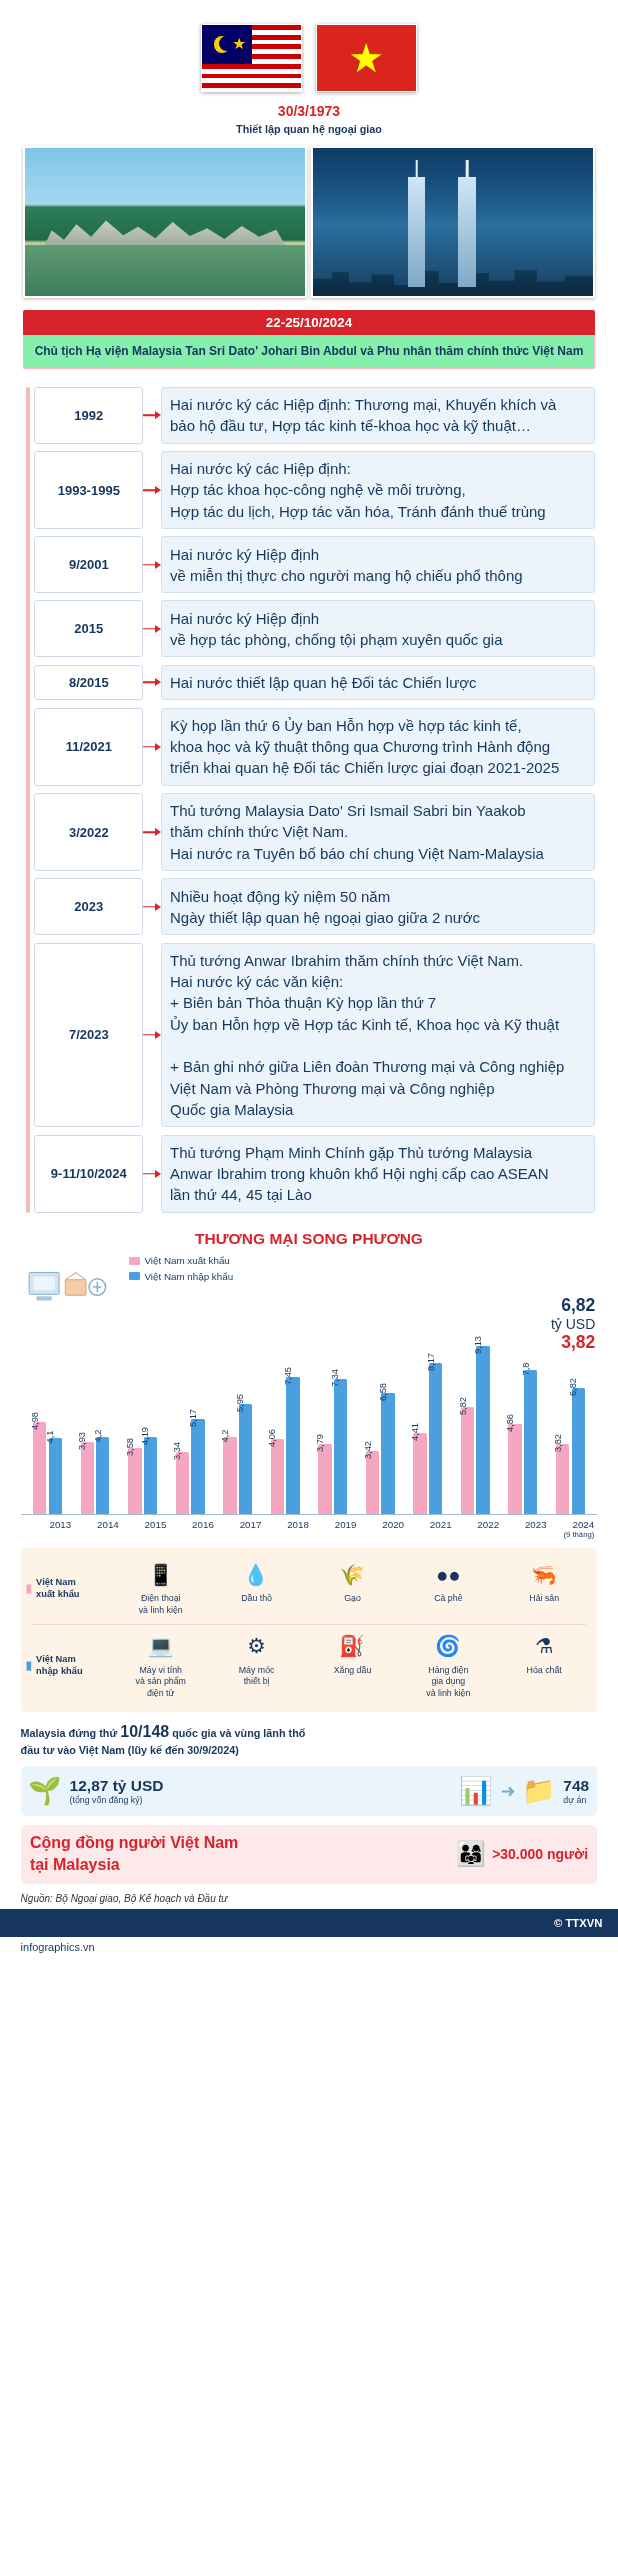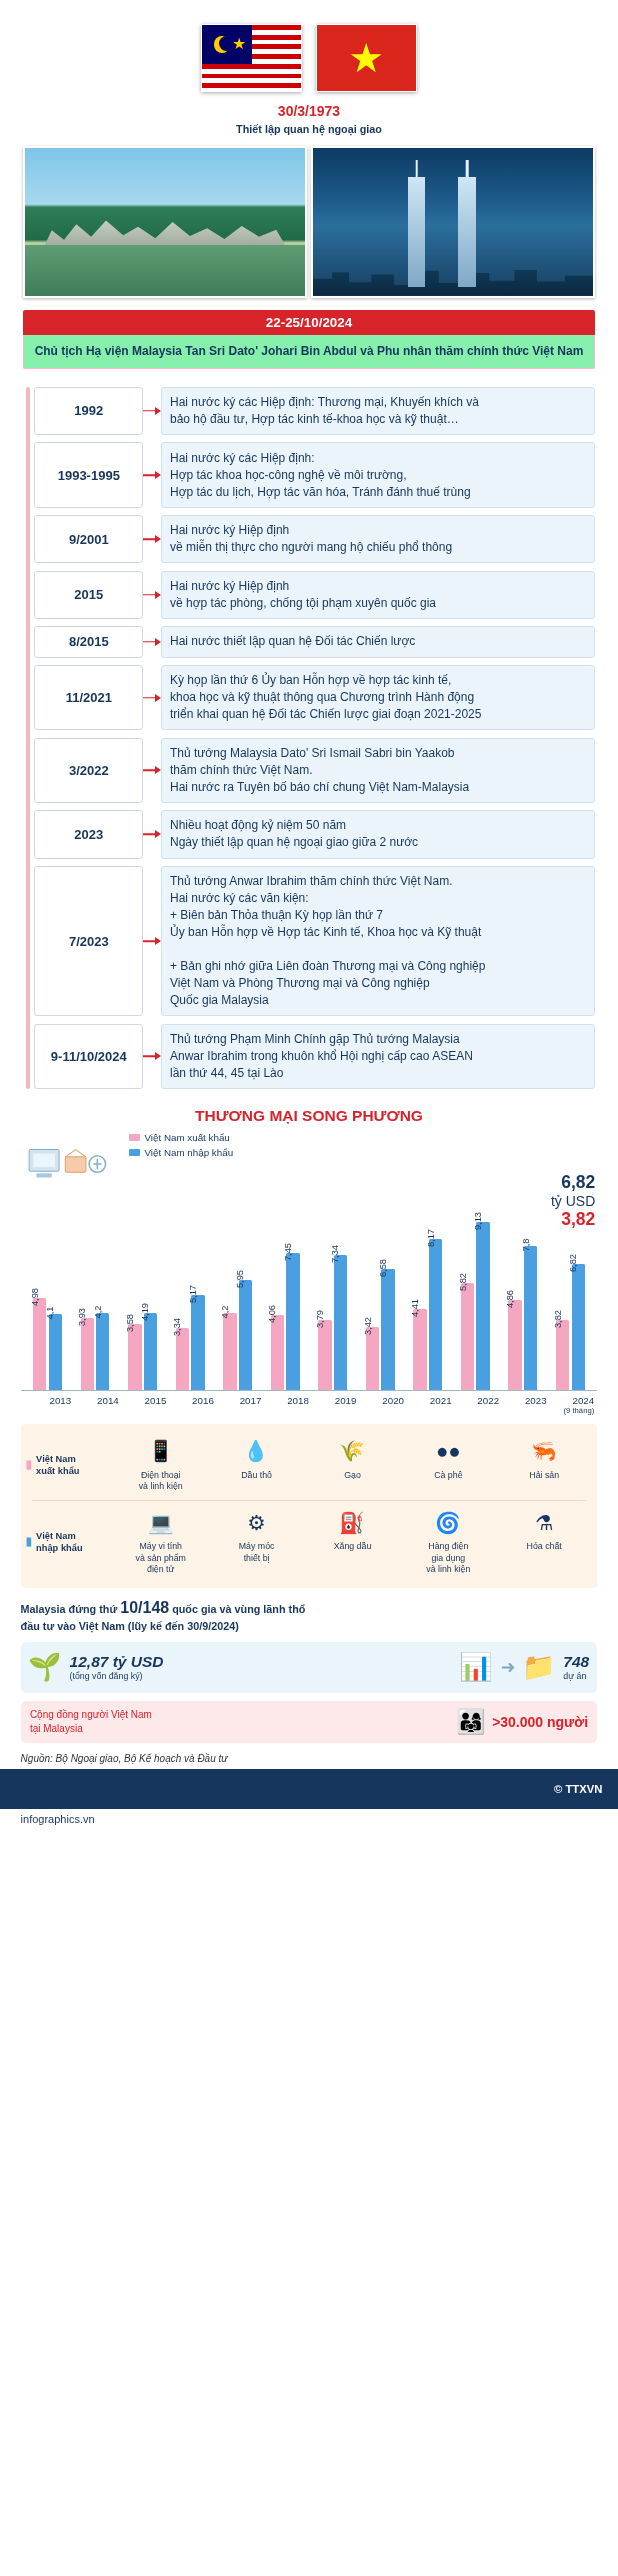--- a/index.html
+++ b/index.html
@@ -235,21 +235,21 @@
     border-left: 6.7px solid #d8232a;
     border-top: 4.6px solid transparent;
     border-bottom: 4.6px solid transparent;
   }
   .tl-text {
     flex: 1 1 auto;
     background: #ebf4fb;
     border: 1px solid #cfe1ef;
     border-radius: 3.1px;
     color: #17365d;
-    font-size: 12px;
+    font-size: 15px;
     line-height: 1.42;
     padding: 6.2px 8.2px;
     display: flex;
     flex-direction: column;
     justify-content: center;
     white-space: pre-line;
   }
 
   
   .section-title {
@@ -406,38 +406,38 @@
   .invest-body {
     margin-top: 7.2px;
     background: #eaf4fb;
     border-radius: 5.2px;
     display: flex;
     align-items: center;
     padding: 9.3px 8.2px;
     gap: 7.2px;
   }
   .inv-ic { font-size: 27px; }
-  .inv-val { font-size: 15.5px; font-weight: bold; color: #17365d; font-style: italic; }
+  .inv-val { font-size: 15.5px; font-weight: bold; color: #17365d; }
   .inv-sub { font-size: 8.8px; color: #17365d; }
   .inv-arrow { font-size: 17.5px; color: #7aa9c9; }
   .inv-col { display: flex; flex-direction: column; }
   .inv-right { margin-left: auto; display:flex; align-items:center; gap:7.2px; }
 
   .community {
     margin: 8.2px 20.6px 0 20.6px;
     background: #fde9ea;
     border-radius: 5.2px;
     display: flex;
     align-items: center;
     padding: 7.2px 9.3px;
   }
   .community .txt {
     color: #d8232a;
-    font-size: 10px;
-    font-weight: normal;
+    font-size: 16px;
+    font-weight: bold;
     line-height: 1.4;
     flex: 1 1 auto;
   }
   .community .people { font-size: 24px; letter-spacing: -2.1px; }
   .community .num {
     color: #d8232a;
     font-size: 14px;
     font-weight: bold;
     margin-left: 8.2px;
   }
@@ -446,21 +446,21 @@
   .source {
     margin: 9.3px 20.6px 0 20.6px;
     font-size: 10px;
     font-style: italic;
     color: #333;
   }
   .footbar {
     margin-top: 5.2px;
     background: #17365d;
     color: #ffffff;
-    height: 40px;
+    height: 28px;
     display: flex;
     align-items: center;
     justify-content: flex-end;
     padding-right: 15.5px;
     font-size: 11.3px;
     font-weight: bold;
   }
   .foot-url {
     padding: 4.1px 20.6px 8.2px 20.6px;
     font-size: 11px;

